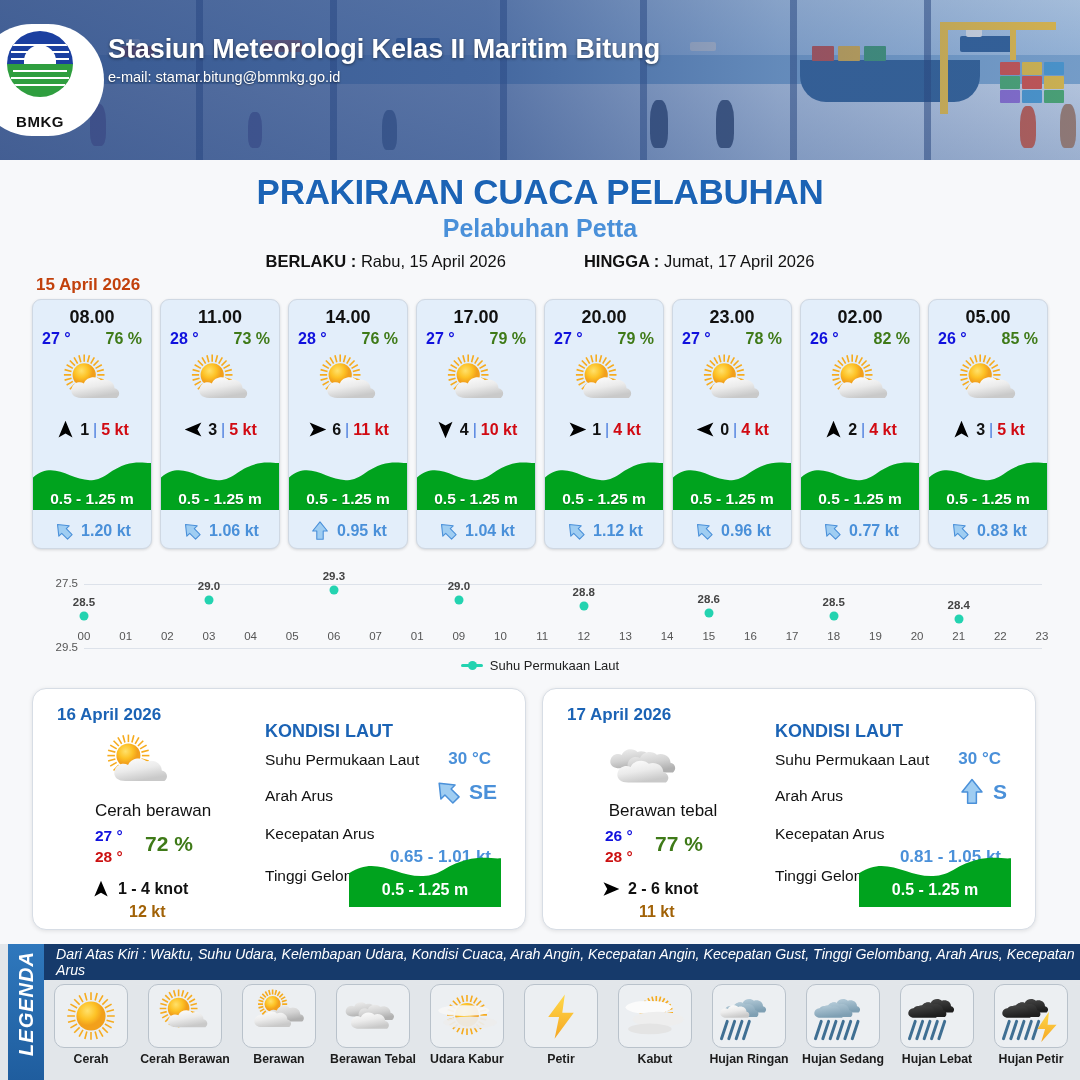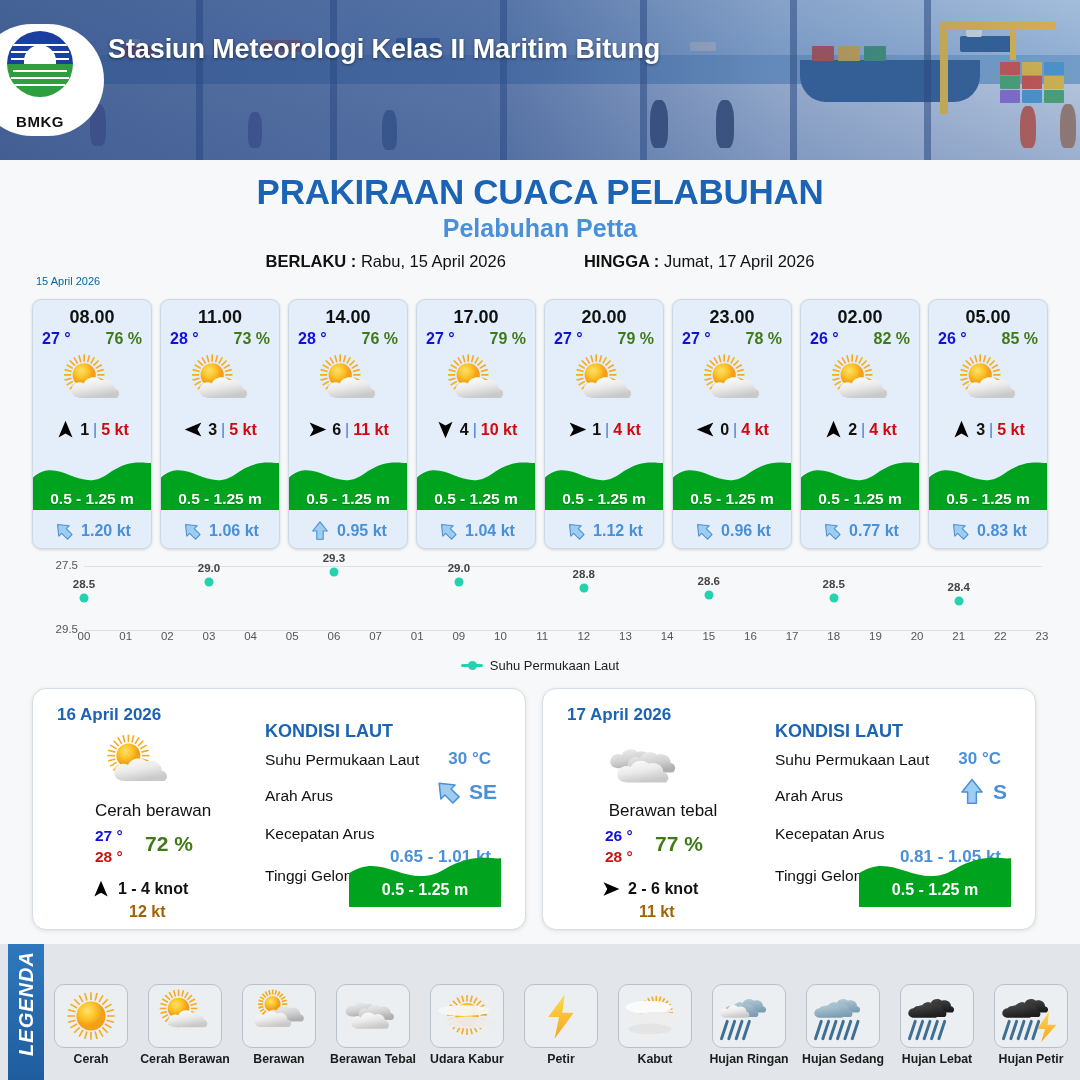--- a/index.html
+++ b/index.html
@@ -52,21 +52,21 @@
     text-shadow:1px 1px 0 rgba(255,255,255,.9);
   }
   .title-sub{
     position:absolute;left:0;top:214px;width:1080px;text-align:center;
     font-size:25px;font-weight:bold;color:#4a90d9;
   }
   .valid-row{position:absolute;left:0;top:252px;width:1080px;display:flex;justify-content:center;gap:78px;font-size:16.5px;color:#111;}
   .valid-lbl{font-weight:bold;}
 
   
-  .day-label{position:absolute;left:36px;top:275px;font-size:11px;font-weight:normal;color:#0369a1;}
+  .day-label{position:absolute;left:36px;top:275px;font-size:17px;font-weight:bold;color:#c2410c;}
 
   .cards{position:absolute;left:32px;top:299px;width:1016px;display:flex;gap:8px;}
   .card{
     width:120px;height:248px;background:#e3eefa;border:1px solid #cfd8e3;
     border-radius:9px;position:relative;overflow:hidden;
     box-shadow:0 1px 3px rgba(0,0,0,.14);
   }
   .c-time{text-align:center;font-size:18px;font-weight:bold;color:#111;margin-top:7px;}
   .c-row{display:flex;justify-content:space-between;padding:2px 9px 0 9px;font-size:16px;font-weight:bold;}
   .c-temp{color:#1111dd;}
@@ -86,21 +86,21 @@
     position:absolute;left:0;bottom:6px;width:100%;
     display:flex;align-items:center;justify-content:center;gap:6px;
     font-size:16px;font-weight:bold;color:#4a90d9;
   }
 
   
   .ico{position:relative;width:100%;height:100%;}
 
   
   .chart{position:absolute;left:32px;top:560px;width:1016px;height:120px;}
-  .ch-plot{position:absolute;left:52px;top:6px;right:6px;height:64px;}
+  .ch-plot{position:absolute;left:52px;top:24px;right:6px;height:64px;}
   .gridline{position:absolute;left:0;right:0;height:1px;background:#dde2ea;}
   .ytick{position:absolute;left:0;width:46px;text-align:right;font-size:11.5px;color:#555;}
   .xaxis{position:absolute;left:52px;right:6px;top:70px;height:18px;}
   .xtick{position:absolute;font-size:11.5px;color:#555;transform:translateX(-50%);}
   .pt{position:absolute;width:9px;height:9px;border-radius:50%;background:#23d3b0;transform:translate(-50%,-50%);}
   .ptlbl{position:absolute;font-size:11.5px;font-weight:bold;color:#444;transform:translate(-50%,-100%);white-space:nowrap;}
   .ch-legend{position:absolute;left:0;top:98px;width:1016px;display:flex;align-items:center;justify-content:center;gap:7px;font-size:13px;color:#222;}
   .lg-mark{width:22px;height:3px;background:#23d3b0;position:relative;border-radius:2px;}
   .lg-mark::after{content:"";position:absolute;left:7px;top:-3.5px;width:9px;height:9px;border-radius:50%;background:#23d3b0;}
 
@@ -203,20 +203,21 @@
       <div class="logo-line" style="left:4px;top:27px;width:58px;"></div>
       <div class="logo-line" style="left:6px;top:39px;width:54px;"></div>
       <div class="logo-line" style="left:4px;top:46px;width:58px;"></div>
       <div class="logo-line" style="left:6px;top:53px;width:52px;"></div>
     </div>
     <div class="logo-txt">BMKG</div>
   </div>
 
   <div class="hdr-text">
     <div class="h-station">Stasiun Meteorologi Kelas II Maritim Bitung</div>
+    <div class="h-mail">e-mail: stamar.bitung@bmmkg.go.id</div>
   </div>
 </div>
 
 <div class="title-main">PRAKIRAAN CUACA PELABUHAN</div>
 <div class="title-sub">Pelabuhan Petta</div>
 <div class="valid-row">
   <div>
     <span class="valid-lbl">BERLAKU :</span>
     <span>Rabu, 15 April 2026</span>
   </div>
@@ -1203,20 +1204,21 @@
     <path d="M0,24.36 C33.44,1.16 57.76,41.76 94.24,20.88 C124.63999999999999,3.48 139.84,10.44 152,9.28 L152,58 L0,58 Z" fill="#00a31e"></path>
         </svg></div>
     <div class="p-wavetxt">0.5 - 1.25 m</div>
     </div>
   </div>
 
 <div class="legend">
   <div class="leg-tab">
     <span>LEGENDA</span>
   </div>
+  <div class="leg-strip">Dari Atas Kiri : Waktu, Suhu Udara, Kelembapan Udara, Kondisi Cuaca, Arah Angin, Kecepatan Angin, Kecepatan Gust, Tinggi Gelombang, Arah Arus, Kecepatan Arus</div>
   <div class="leg-items" id="legItems">
       <div class="leg-item">
     <div class="leg-box" style="display:flex;align-items:center;justify-content:center;">
           <svg width="64" height="54" viewBox="0 0 64 54">
             <defs>
     <radialGradient id="sg" cx="38%" cy="32%">
       <stop offset="0%" stop-color="#ffe16b"></stop>
                 <stop offset="60%" stop-color="#fdc226"></stop>
                 <stop offset="100%" stop-color="#f2a01b"></stop>
     </radialGradient>

